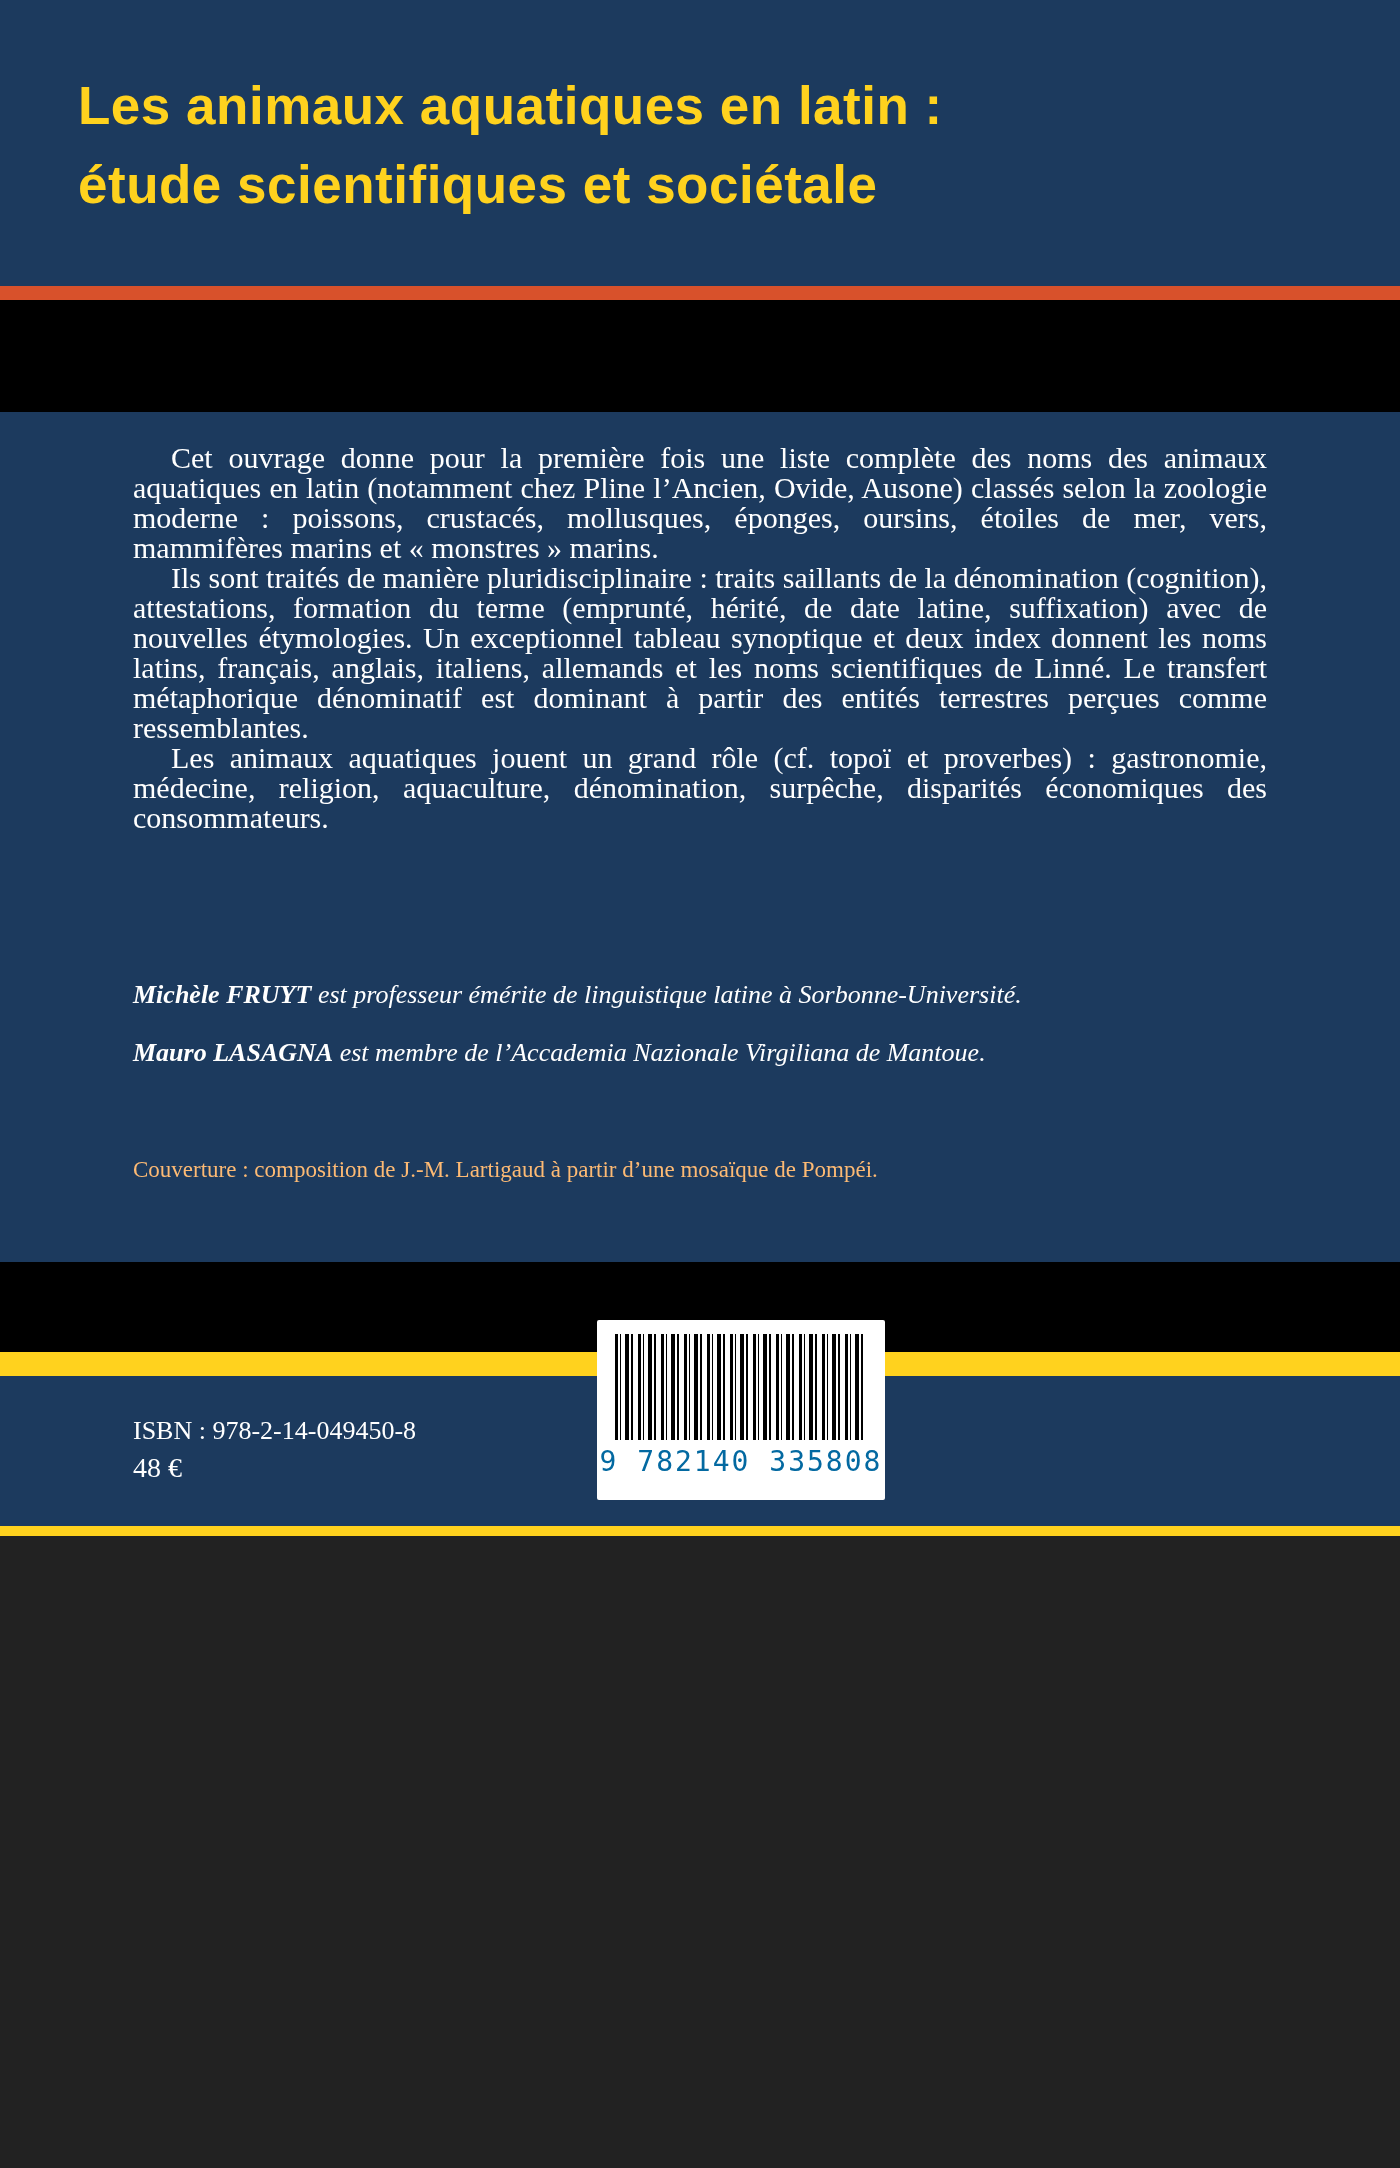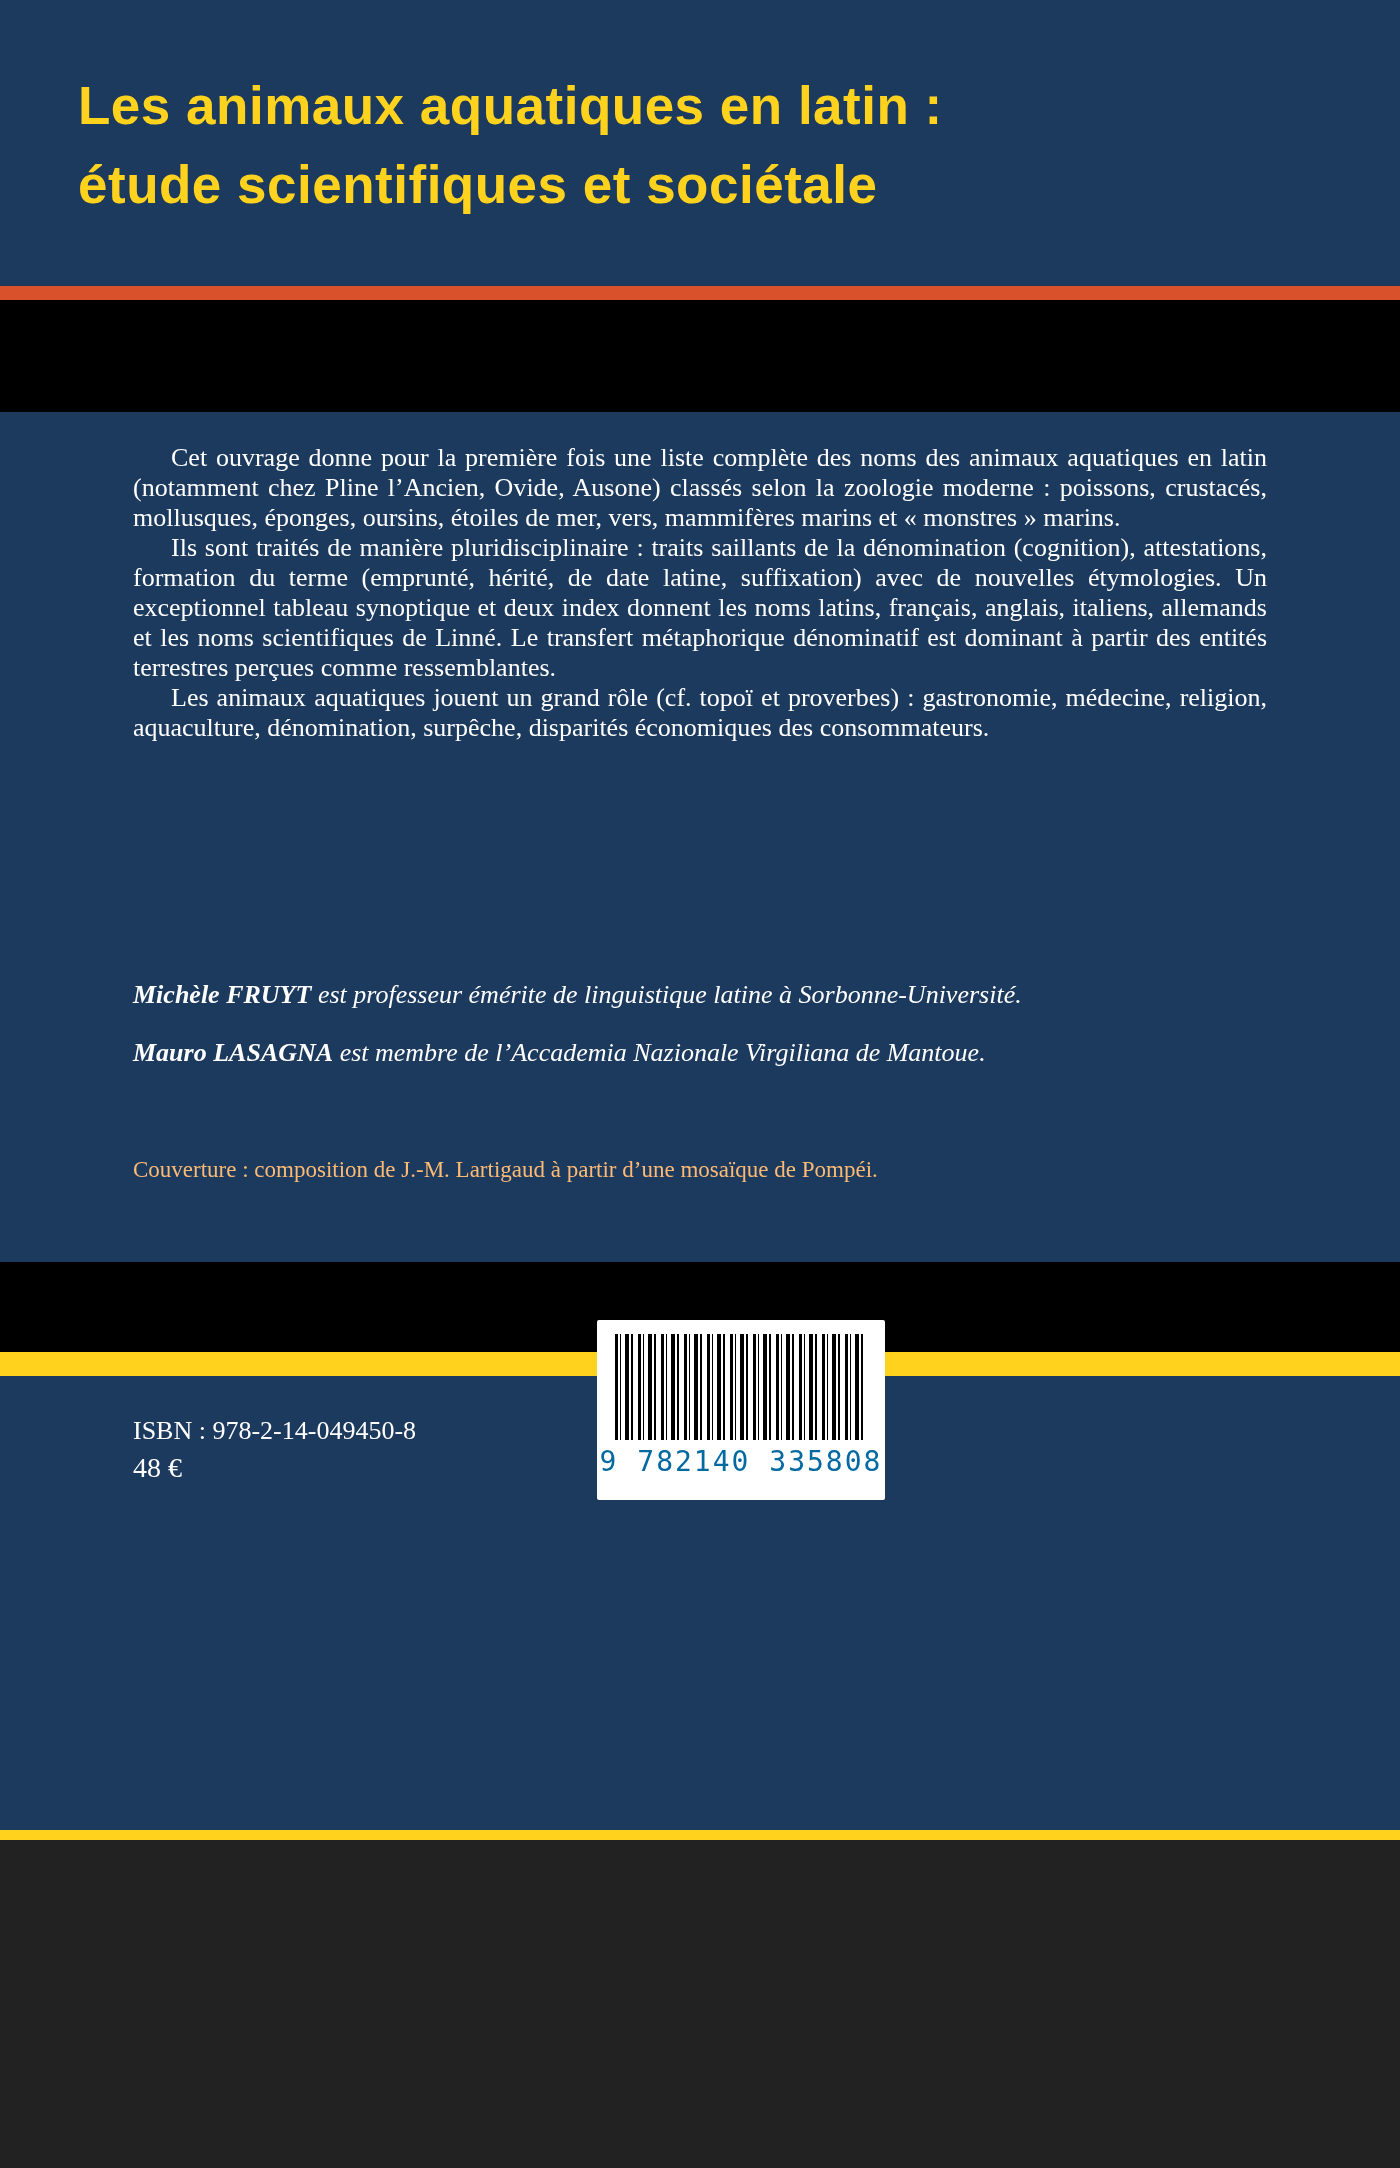--- a/index.html
+++ b/index.html
@@ -1,20 +1,20 @@
 <!DOCTYPE html>
 <html><head>
 <meta charset="utf-8">
 <style>
   * { margin: 0; padding: 0; box-sizing: border-box; }
   html, body { background: #222; }
   .page {
     position: relative;
     width: 1400px;
-    height: 1840px;
+    height: 1536px;
     margin: 0 auto;
     background: #1c3a5e;
     overflow: hidden;
     font-family: "Liberation Serif", serif;
   }
   .title {
     position: absolute;
     top: 66px; left: 78px; right: 60px;
     font-family: "Liberation Sans", sans-serif;
     font-weight: 700;
@@ -28,21 +28,21 @@
     position: absolute; top: 286px; left: 0; width: 100%; height: 14px;
     background: #d8512b;
   }
   .band-black-top {
     position: absolute; top: 300px; left: 0; width: 100%; height: 112px;
     background: #000;
   }
   .synopsis {
     position: absolute; top: 443px; left: 133px; right: 133px;
     color: #ffffff;
-    font-size: 26px;
+    font-size: 30px;
     line-height: 30px;
     text-align: justify;
   }
   .synopsis p { text-indent: 38px; margin: 0; }
   .bios {
     position: absolute; top: 978px; left: 133px; right: 133px;
     color: #ffffff;
     font-size: 26px;
     line-height: 34px;
     font-style: italic;

